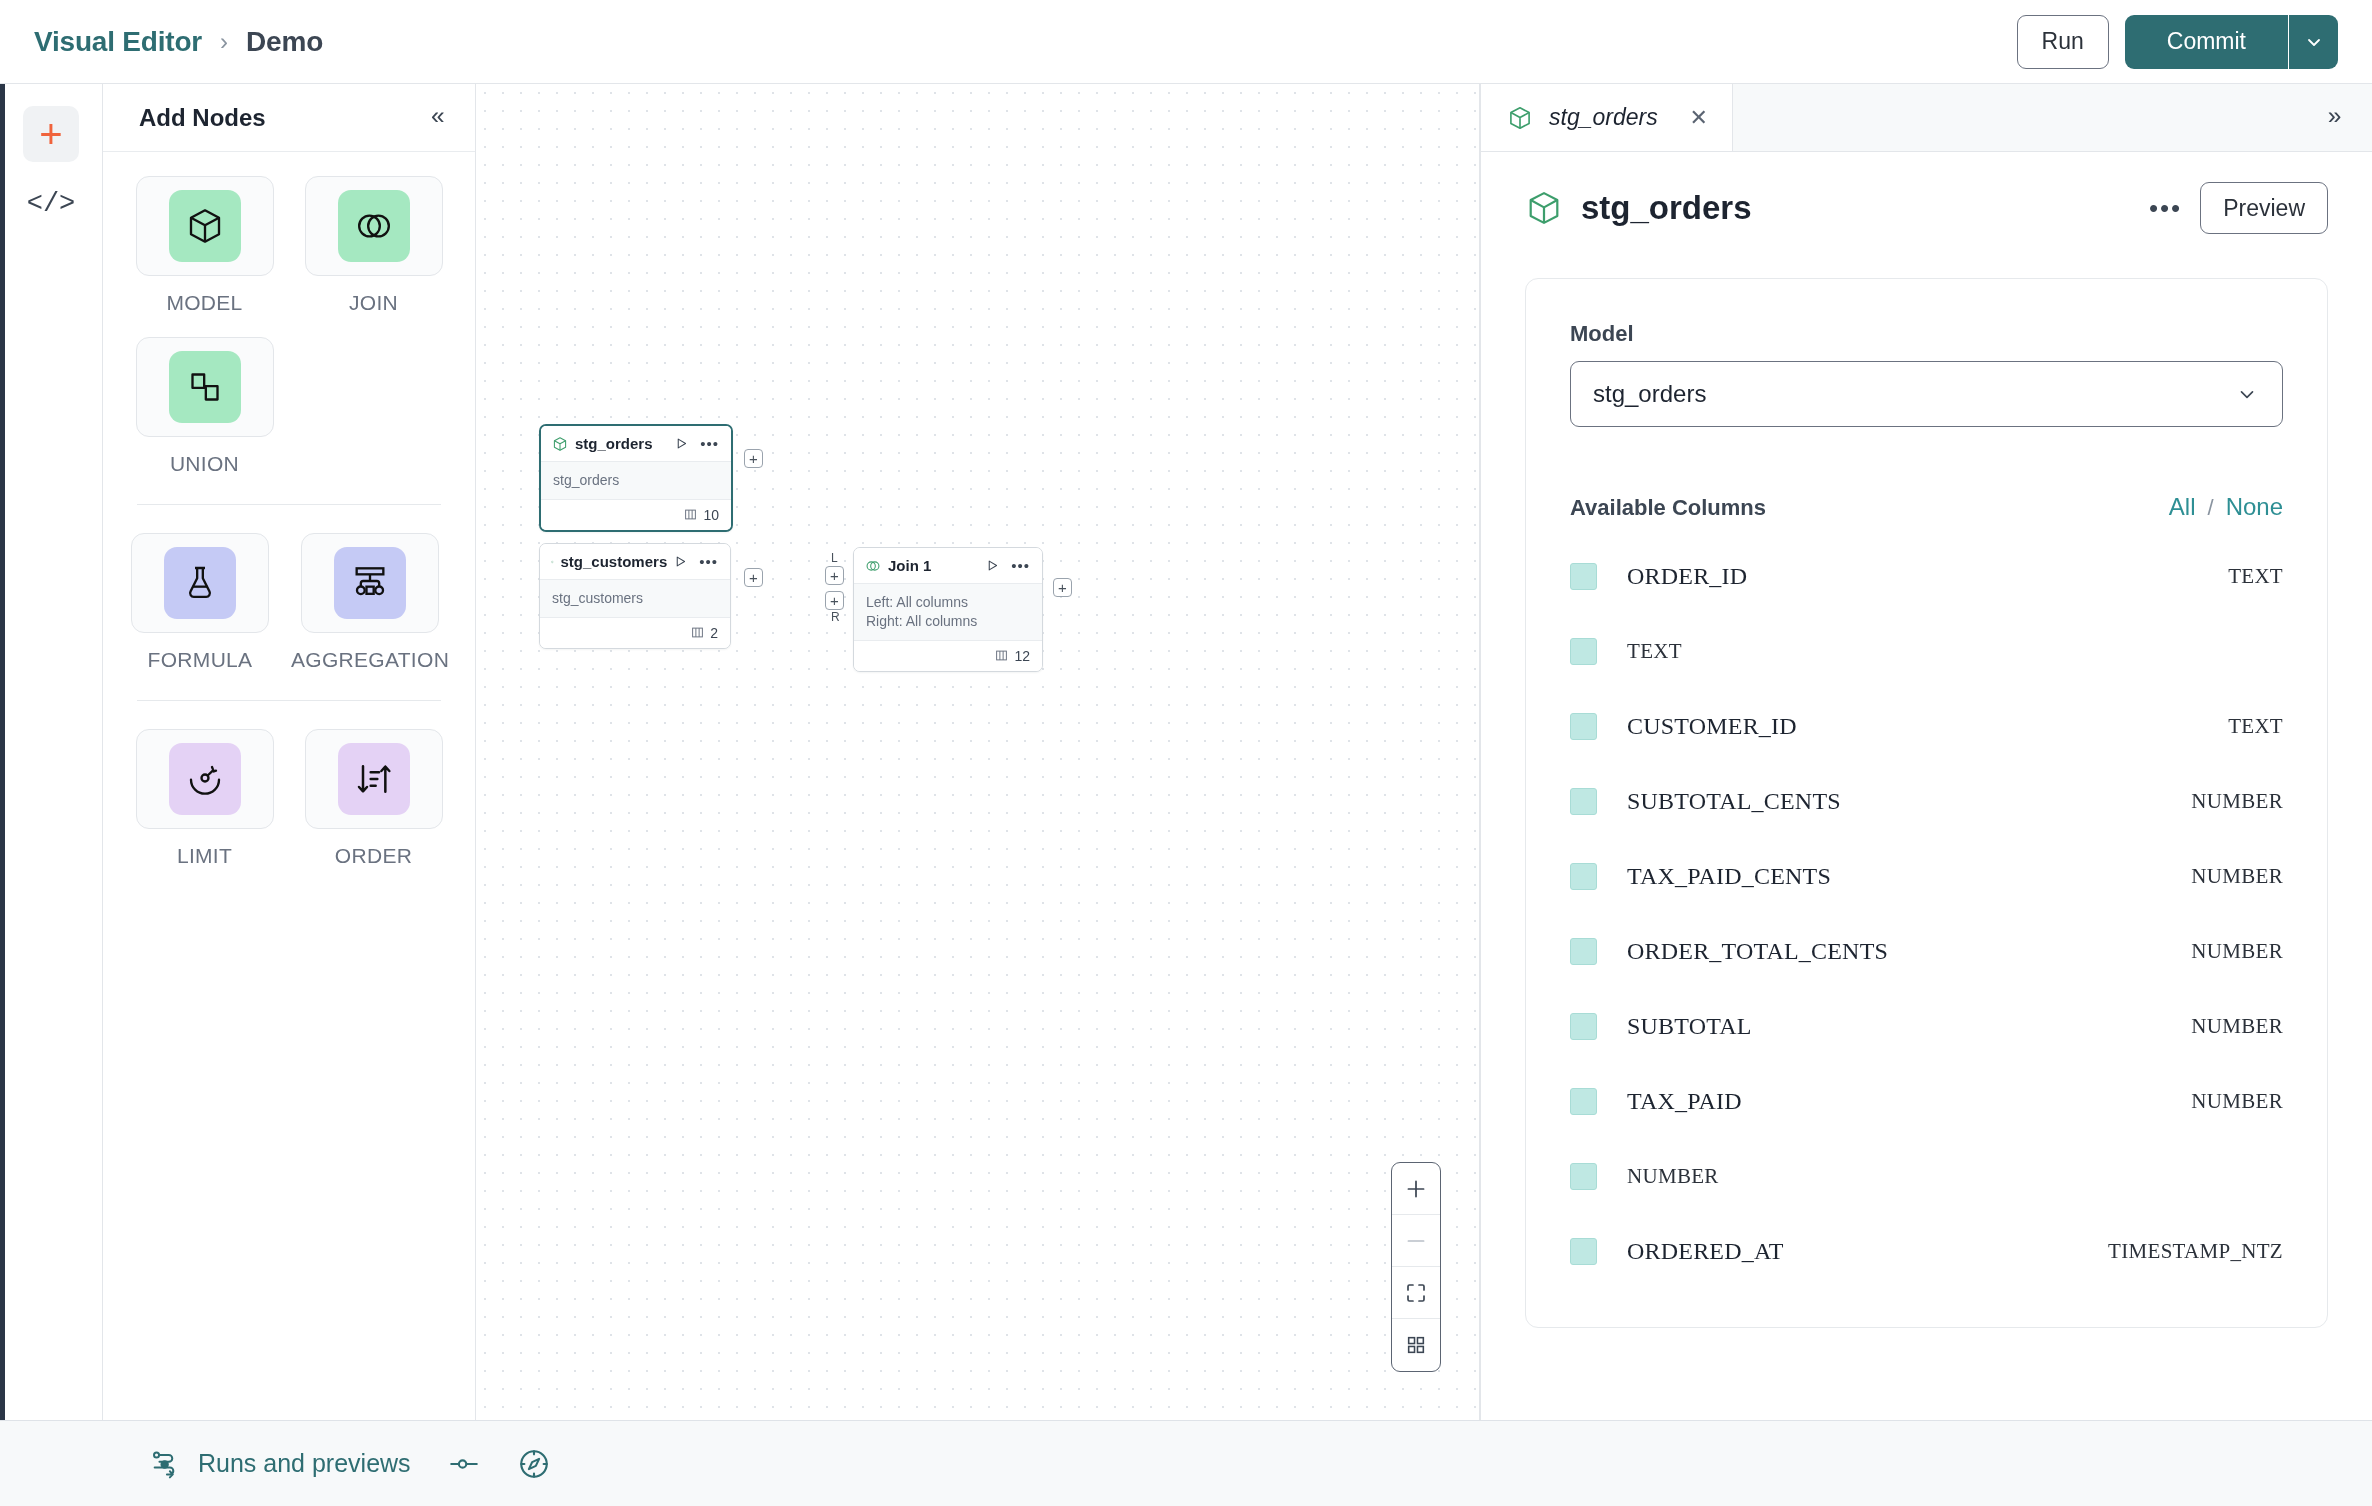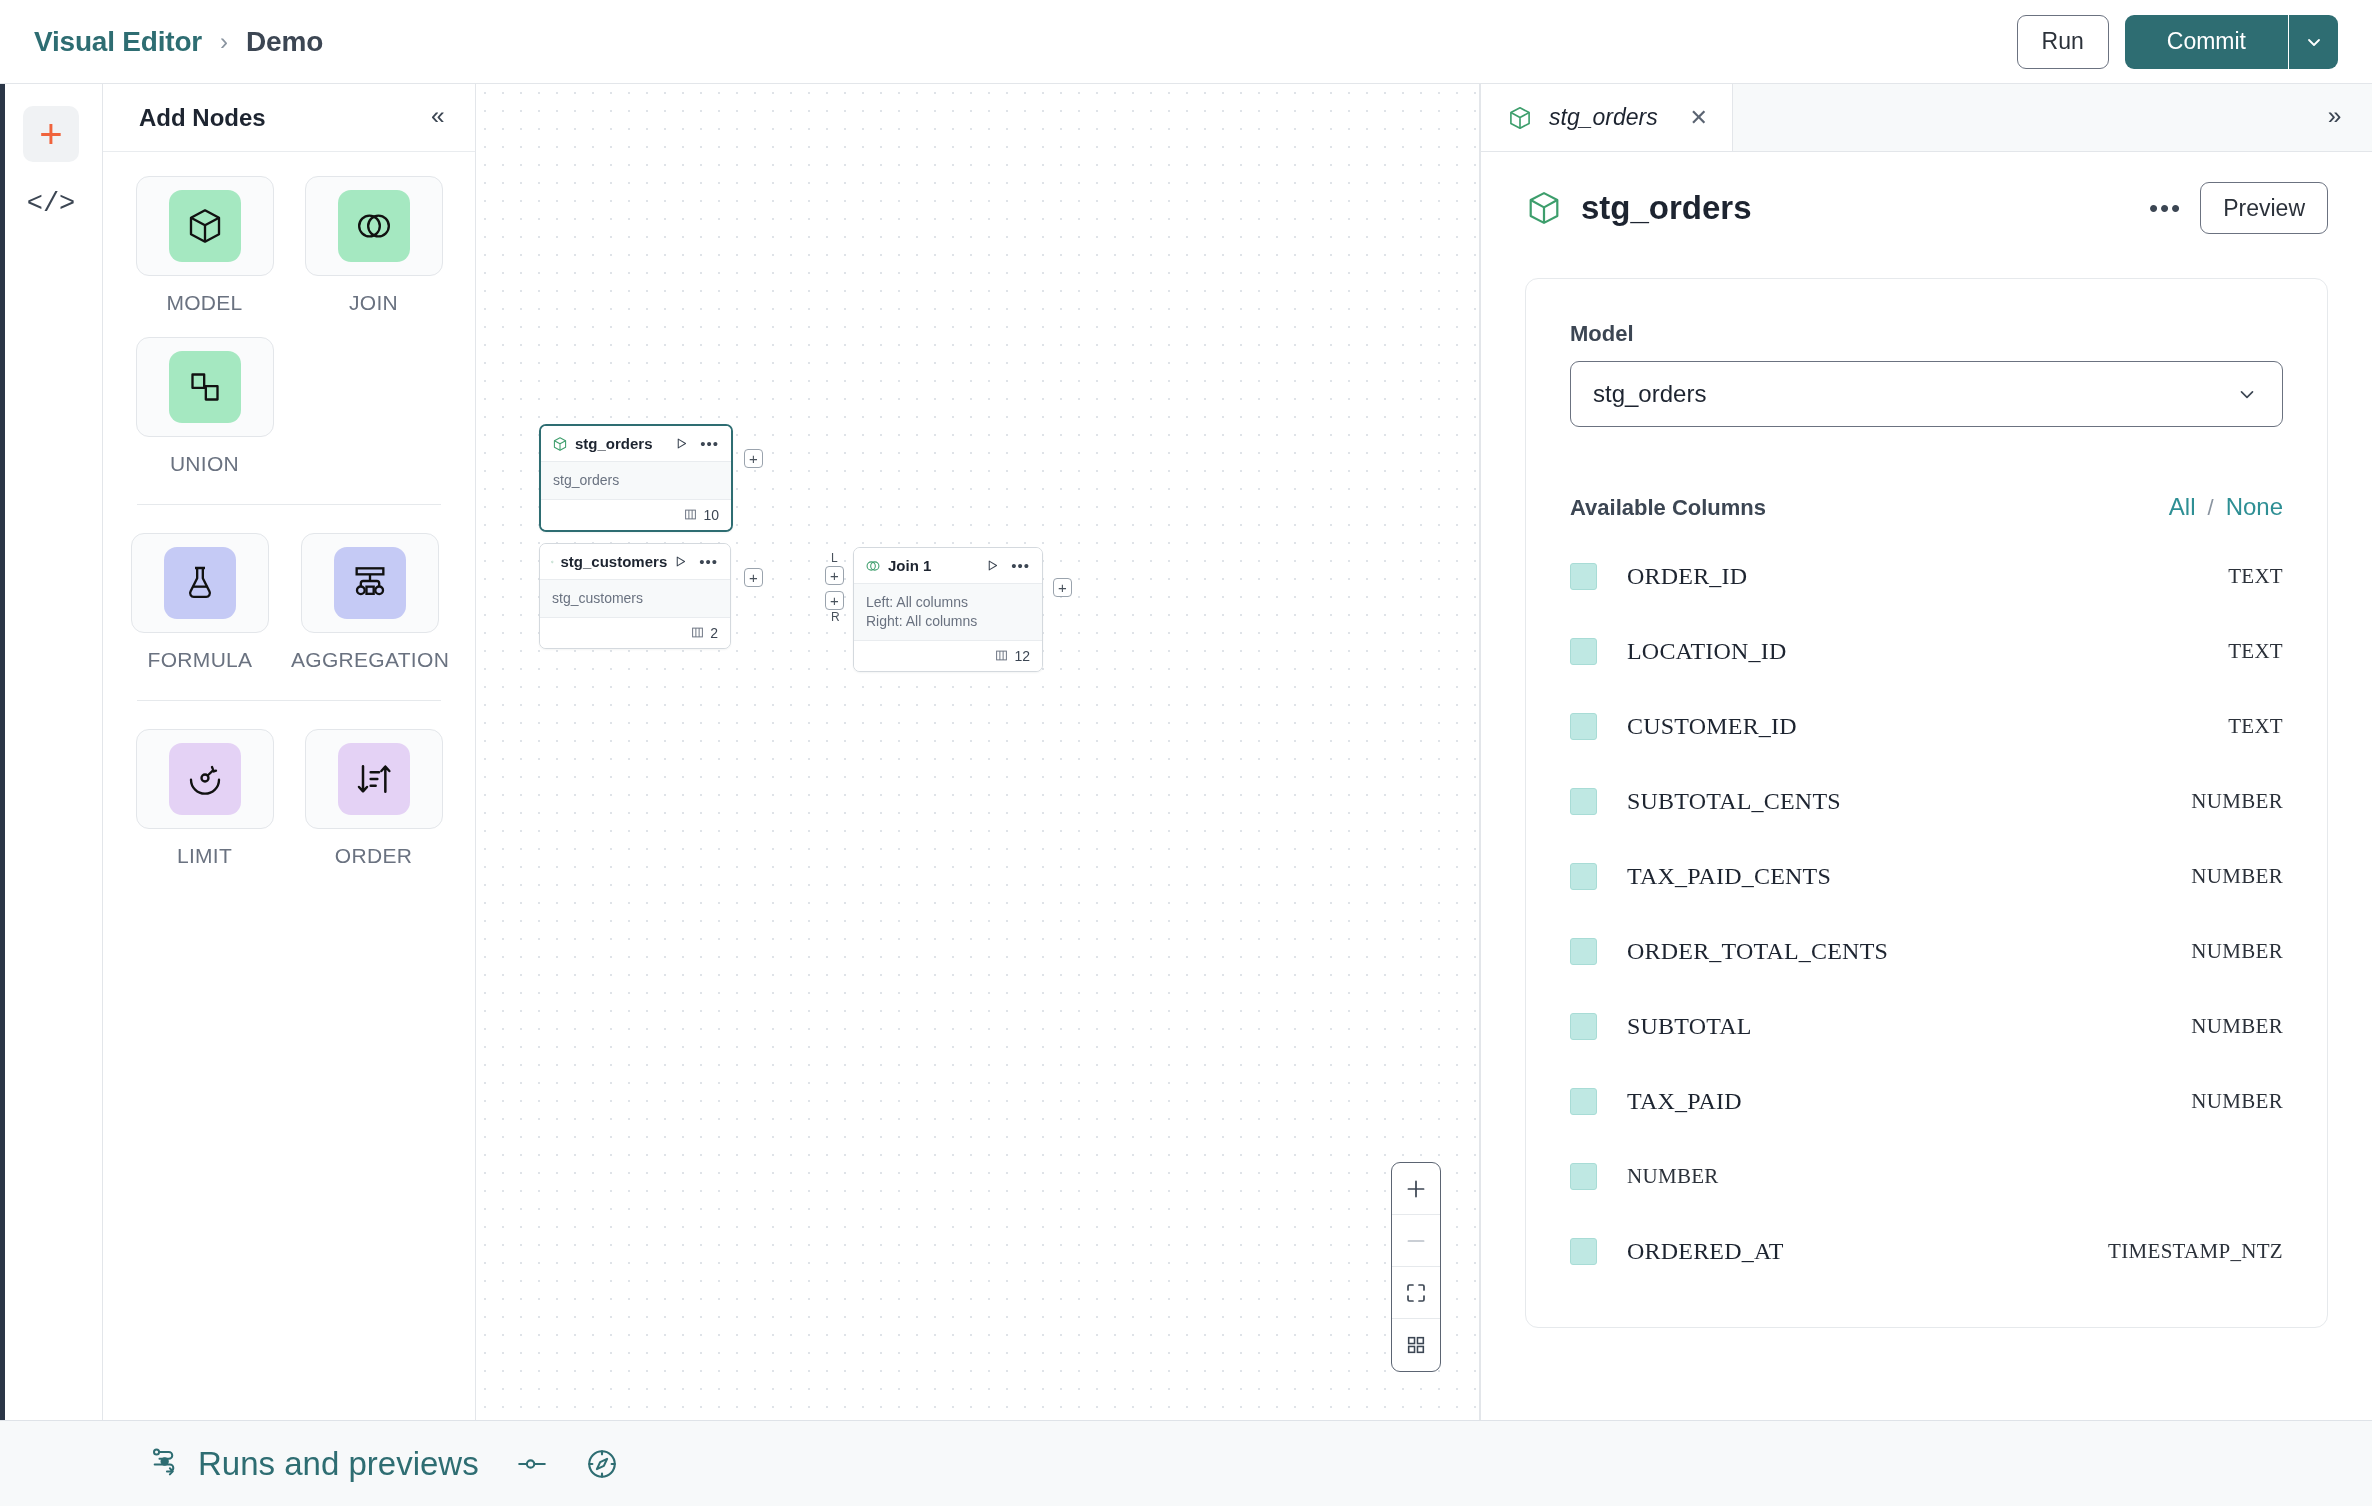--- a/index.html
+++ b/index.html
@@ -269,22 +269,22 @@
   .col-type { font-size: 21px; color: #2b313a; letter-spacing: 0.3px; }
 
   
   .bottombar {
     height: 86px; min-height: 86px;
     background: #f7f9fa; border-top: 1px solid #dfe3e8;
     display: flex; align-items: center; gap: 36px;
     padding: 0 0 0 148px;
   }
   .runs-link {
-    display: flex; align-items: flex-start; gap: 18px;
-    color: #2e6d72; font-size: 33px; cursor: pointer;
+    display: flex; align-items: center; gap: 18px;
+    color: #2e6d72; font-size: 25px; cursor: pointer;
   }
   .bb-icon { color: #2e6d72; cursor: pointer; display: flex; }
 </style>
 </head>
 <body>
 
 <div id="app">
 
   <div class="topbar">
     <div class="breadcrumb">
@@ -597,21 +597,20 @@
           </div>
 
           <div>
             <div class="col-row">
               <div class="col-check"></div>
               <span class="col-name">ORDER_ID</span>
               <span class="col-type">TEXT</span>
             </div>
             <div class="col-row">
               <div class="col-check"></div>
-              <span class="col-name">LOCATION_ID</span>
               <span class="col-type">TEXT</span>
             </div>
             <div class="col-row">
               <div class="col-check"></div>
               <span class="col-name">CUSTOMER_ID</span>
               <span class="col-type">TEXT</span>
             </div>
             <div class="col-row">
               <div class="col-check"></div>
               <span class="col-name">SUBTOTAL_CENTS</span>

